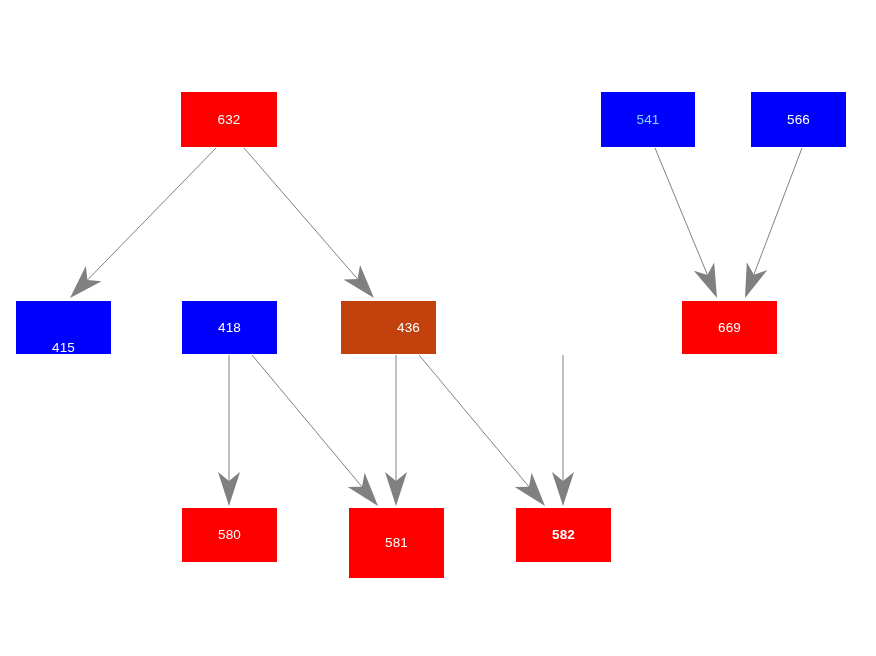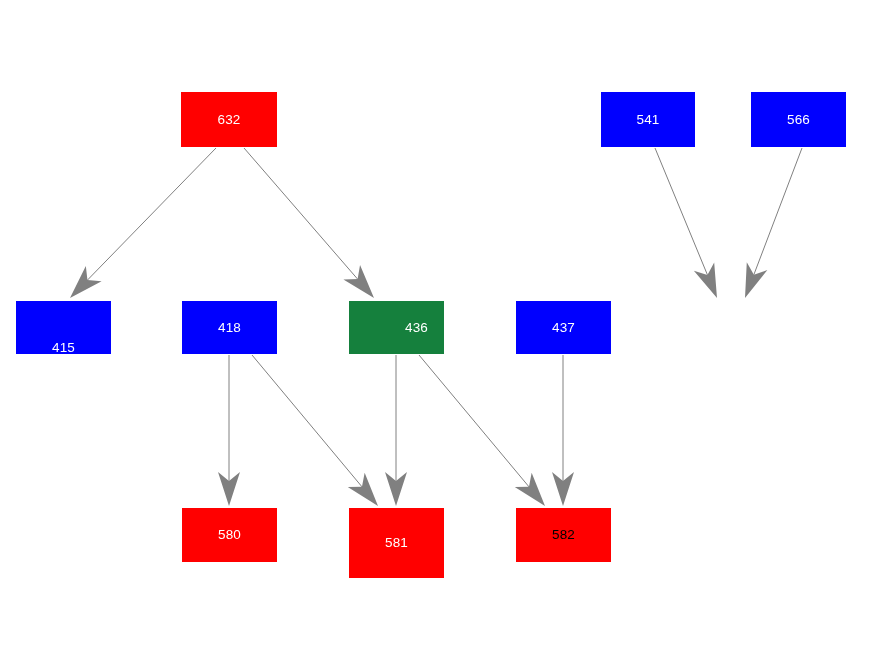--- a/index.html
+++ b/index.html
@@ -93,41 +93,41 @@
         <line x1="563" y1="355" x2="563" y2="490.7" stroke="#808080" stroke-width="1"></line>
         <polygon points="563.00,506.00 552.00,472.00 563.00,481.00 574.00,472.00" fill="#808080"></polygon>
       </g>
     </svg>
 
   <div id="node-layer">
       <div class="node" style="left: 181px; top: 92px; width: 96px; height: 55px; background: rgb(255, 0, 0);">
         <span class="node-label" style="color: rgb(255, 255, 255);">632</span>
       </div>
       <div class="node" style="left: 601px; top: 92px; width: 94px; height: 55px; background: rgb(0, 0, 255);">
-        <span class="node-label" style="color: #ffffff;">541</span>
+        <span class="node-label" style="color: #7dd3fc;">541</span>
       </div>
       <div class="node" style="left: 751px; top: 92px; width: 95px; height: 55px; background: rgb(0, 0, 255);">
         <span class="node-label" style="color: rgb(255, 255, 255);">566</span>
       </div>
       <div class="node" style="left: 16px; top: 301px; width: 95px; height: 53px; background: rgb(0, 0, 255); align-items: flex-end;">
         <span class="node-label" style="color: rgb(255, 255, 255);">415</span>
       </div>
       <div class="node" style="left: 182px; top: 301px; width: 95px; height: 53px; background: rgb(0, 0, 255);">
         <span class="node-label" style="color: rgb(255, 255, 255);">418</span>
       </div>
-      <div class="node" style="left: 349px; top: 301px; width: 95px; height: 53px; background: #15803d; padding-left: 40px;">
+      <div class="node" style="left: 341px; top: 301px; width: 95px; height: 53px; background: #c2410c; padding-left: 40px;">
         <span class="node-label" style="color: rgb(255, 255, 255);">436</span>
       </div>
-      <div class="node" style="left: 516px; top: 301px; width: 95px; height: 53px; background: rgb(0, 0, 255);">
-        <span class="node-label" style="color: rgb(255, 255, 255);">437</span>
+      <div class="node" style="left: 682px; top: 301px; width: 95px; height: 53px; background: rgb(255, 0, 0);">
+        <span class="node-label" style="color: rgb(255, 255, 255);">669</span>
       </div>
       <div class="node" style="left: 182px; top: 508px; width: 95px; height: 54px; background: rgb(255, 0, 0);">
         <span class="node-label" style="color: rgb(255, 255, 255);">580</span>
       </div>
       <div class="node" style="left: 349px; top: 508px; width: 95px; height: 70px; background: rgb(255, 0, 0);">
         <span class="node-label" style="color: rgb(255, 255, 255);">581</span>
       </div>
       <div class="node" style="left: 516px; top: 508px; width: 95px; height: 54px; background: rgb(255, 0, 0);">
-        <span class="node-label" style="color: #000000;">582</span>
+        <span class="node-label" style="color: #ffffff; font-weight: bold;">582</span>
       </div>
     </div>
 
 </div>
 
 </body></html>

